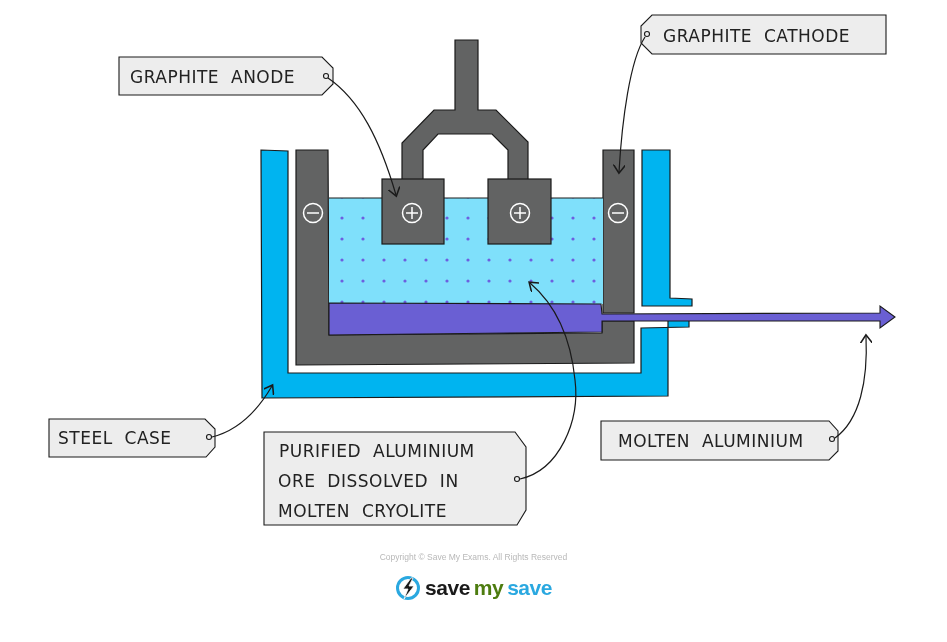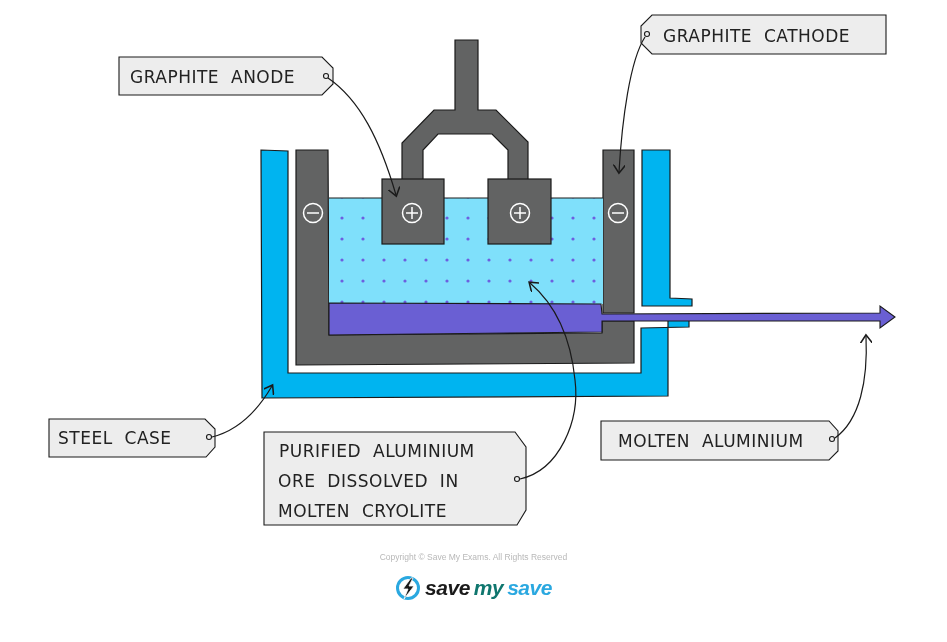--- a/index.html
+++ b/index.html
@@ -1,20 +1,20 @@
 <!DOCTYPE html>
 <html><head>
 <meta charset="utf-8">
 <style>
   html,body{margin:0;padding:0;background:#ffffff;}
   body{width:947px;height:642px;position:relative;overflow:hidden;font-family:"DejaVu Sans",sans-serif;}
   #diagram{position:absolute;left:0;top:0;width:947px;height:642px;}
   .label-text{font-family:"DejaVu Sans",sans-serif;font-size:17px;fill:#222;letter-spacing:0.5px;word-spacing:6px;}
   .footer-copy{position:absolute;left:0;width:947px;top:552px;text-align:center;font-family:"Liberation Sans",sans-serif;font-size:8.5px;color:#b8b8b8;}
-  .logo{position:absolute;left:0;width:947px;top:575px;display:flex;justify-content:center;align-items:center;gap:4px;font-style:italic;}
+  .logo{position:absolute;left:0;width:947px;top:575px;display:flex;justify-content:center;align-items:center;gap:4px;}
   .logo-word{font-family:"Liberation Sans",sans-serif;font-weight:bold;font-size:21px;letter-spacing:-0.5px;}
 </style>
 </head>
 <body>
 
 <svg id="diagram" viewBox="0 0 947 642" xmlns="http://www.w3.org/2000/svg">
   <defs>
     <pattern id="dots" x="0" y="0" width="21" height="21" patternUnits="userSpaceOnUse">
       <circle cx="6" cy="8" r="1.6" fill="#6c5fe0"></circle>
     </pattern>
@@ -96,15 +96,15 @@
   <path d="M835,438 C860,420 868,380 866,336" fill="none" stroke="#1a1a1a" stroke-width="1.2" marker-end="url(#arrowhead)"></path>
 </svg>
 
 <div class="footer-copy">Copyright © Save My Exams. All Rights Reserved</div>
 <div class="logo">
   <svg width="26" height="26" viewBox="0 0 26 26">
     <circle cx="13" cy="13" r="10.5" fill="none" stroke="#2aa8e0" stroke-width="3"></circle>
     <path d="M16,3 L8,14 L13,14 L9,24 L19,11 L14,11 L18,3 Z" fill="#1a1a1a" stroke="#ffffff" stroke-width="0.8"></path>
   </svg>
   <span class="logo-word" style="color:#1a1a1a">save</span>
-  <span class="logo-word" style="color:#0f766e">my</span>
+  <span class="logo-word" style="color:#4d7c0f">my</span>
   <span class="logo-word" style="color:#2aa8e0">save</span>
 </div>
 
 </body></html>

